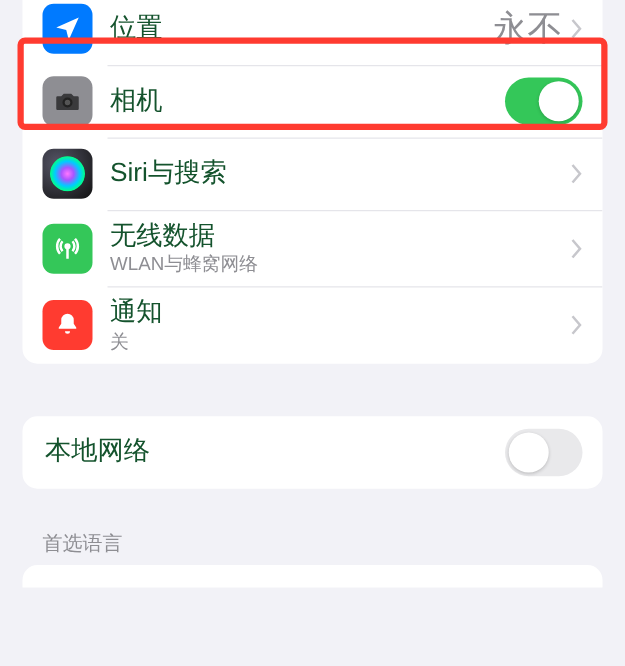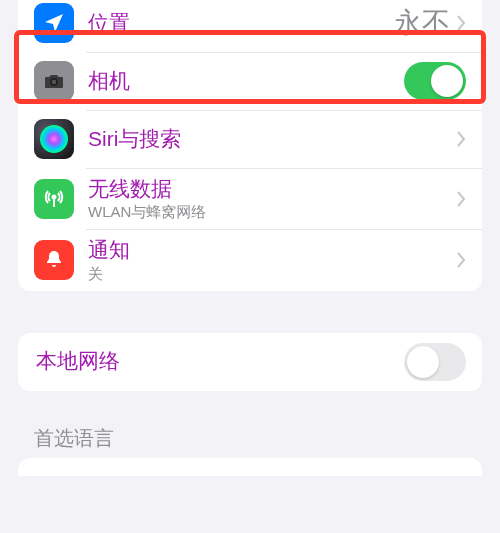--- a/index.html
+++ b/index.html
@@ -44,21 +44,21 @@
       margin-right: 14px;
       display: flex;
       align-items: center;
       justify-content: center;
       color: #fff;
     }
     .app-icon svg { width: 24px; height: 24px; }
     .label-col { flex: 1; display: flex; flex-direction: column; }
     .label {
       font-size: 21px;
-      color: #a21caf;
+      color: #14532d;
       line-height: 1.25;
     }
     .sublabel {
       font-size: 15px;
       color: #8e8e93;
       line-height: 1.2;
       margin-top: 1px;
     }
     .value {
       font-size: 28px;
@@ -85,21 +85,21 @@
       top: 3px;
       width: 32px;
       height: 32px;
       background: #ffffff;
       border-radius: 50%;
       box-shadow: 0 1px 3px rgba(0,0,0,0.2);
     }
     .toggle.on .knob { right: 3px; }
     .toggle.off .knob { left: 3px; }
     .header {
-      font-size: 20px;
+      font-size: 16px;
       color: #8e8e93;
       padding: 0 34px;
       margin-top: 34px;
     }
     .bottom-group-peek {
       background: #ffffff;
       border-radius: 12px 12px 0 0;
       margin: 6px 18px 0;
       height: 18px;
     }

